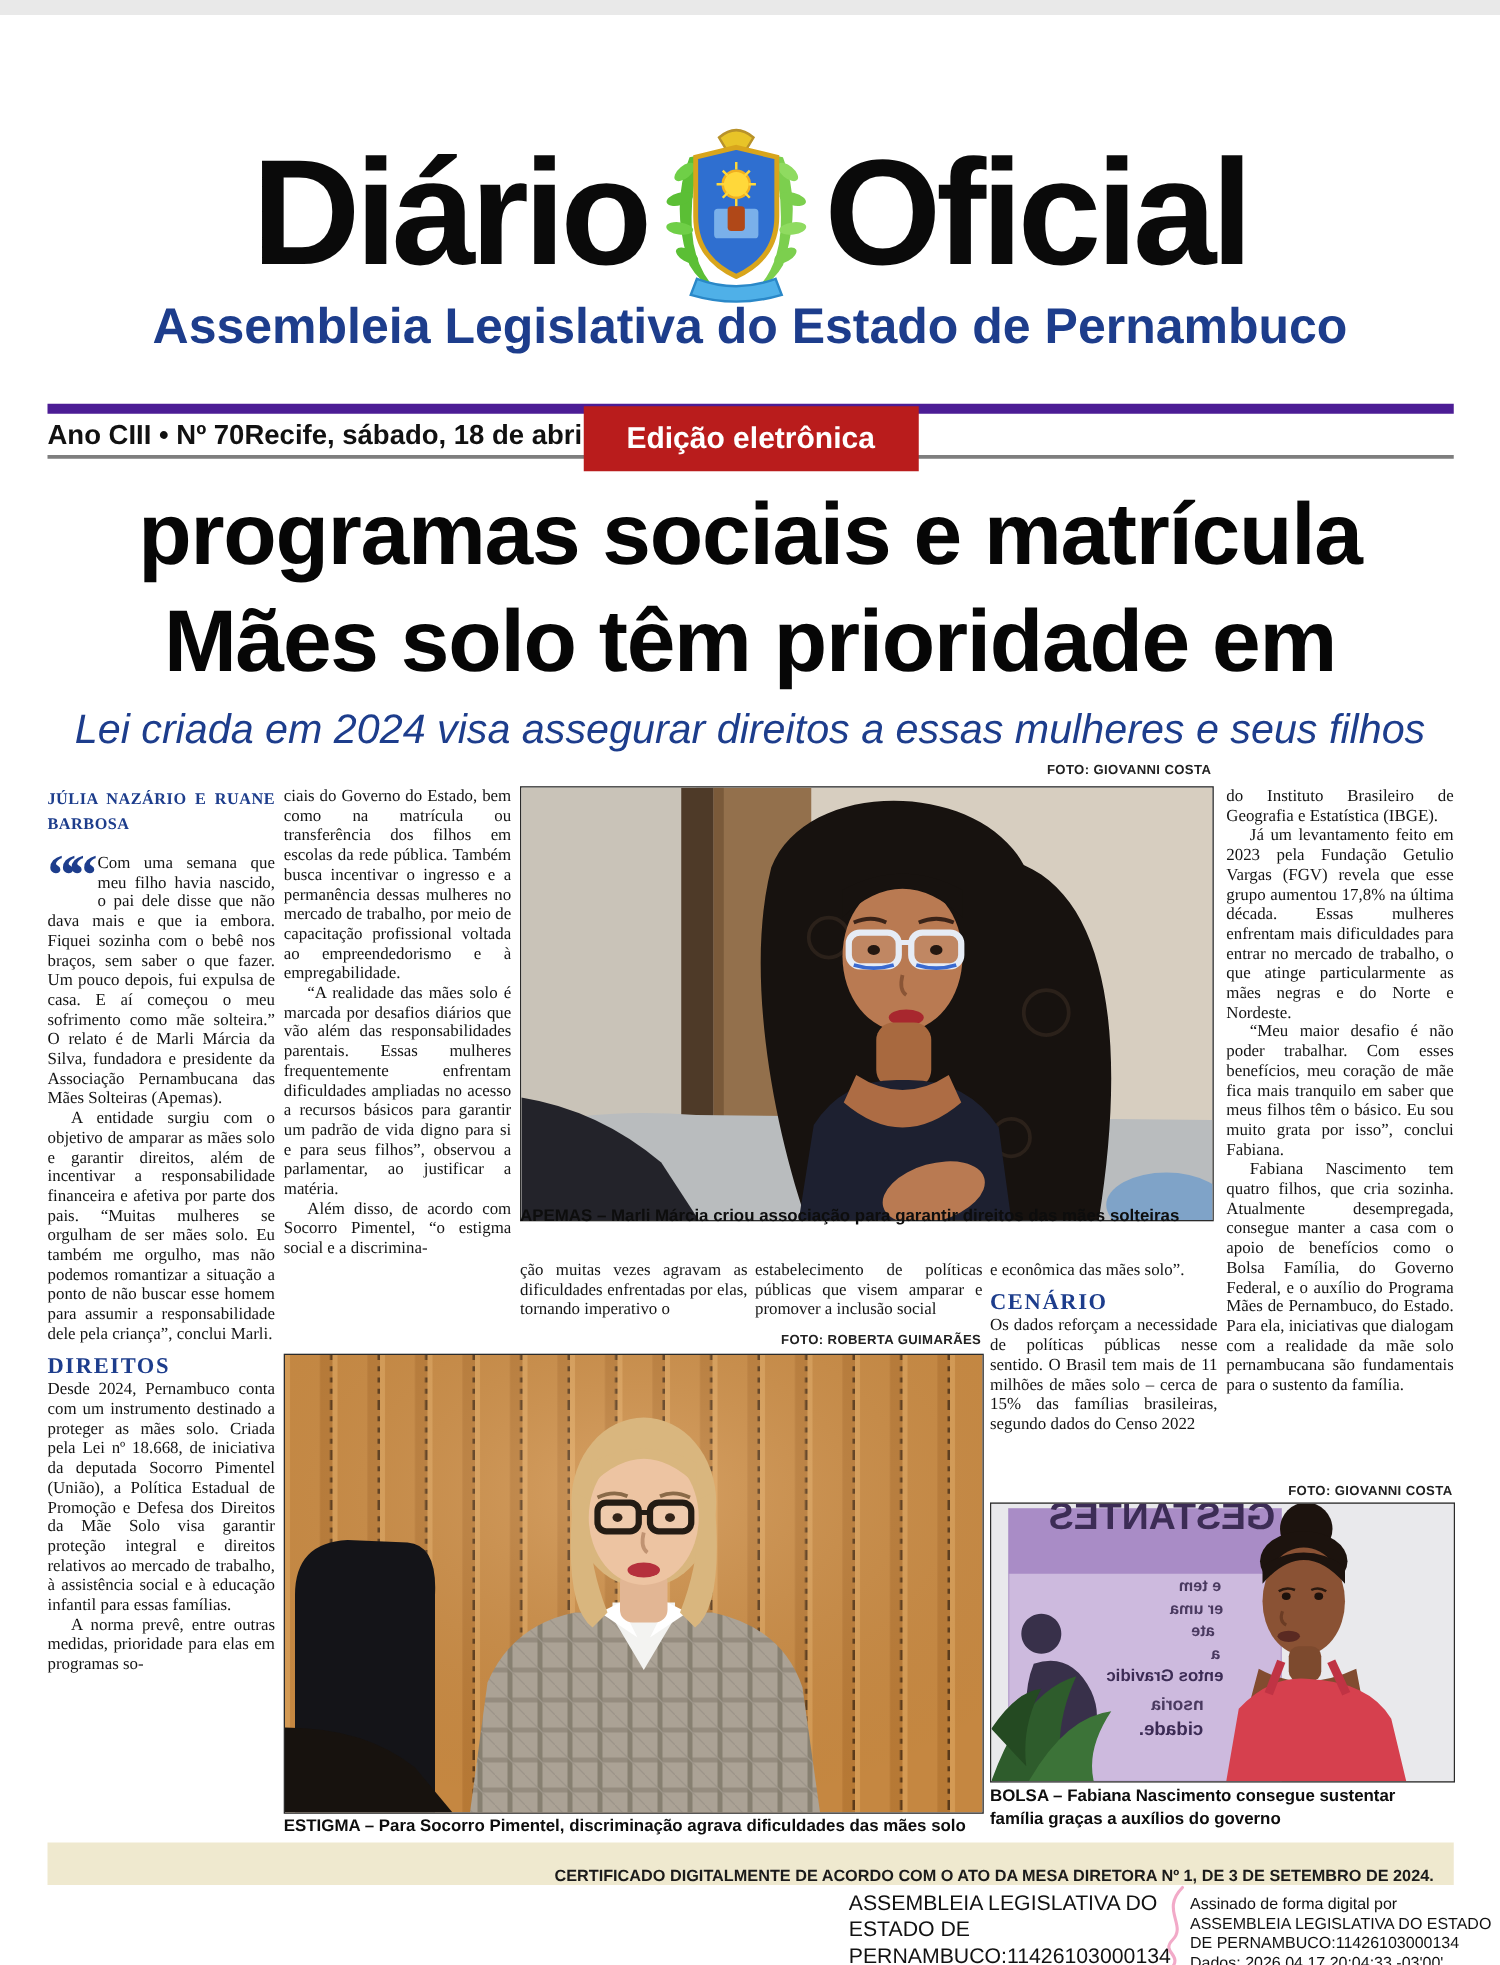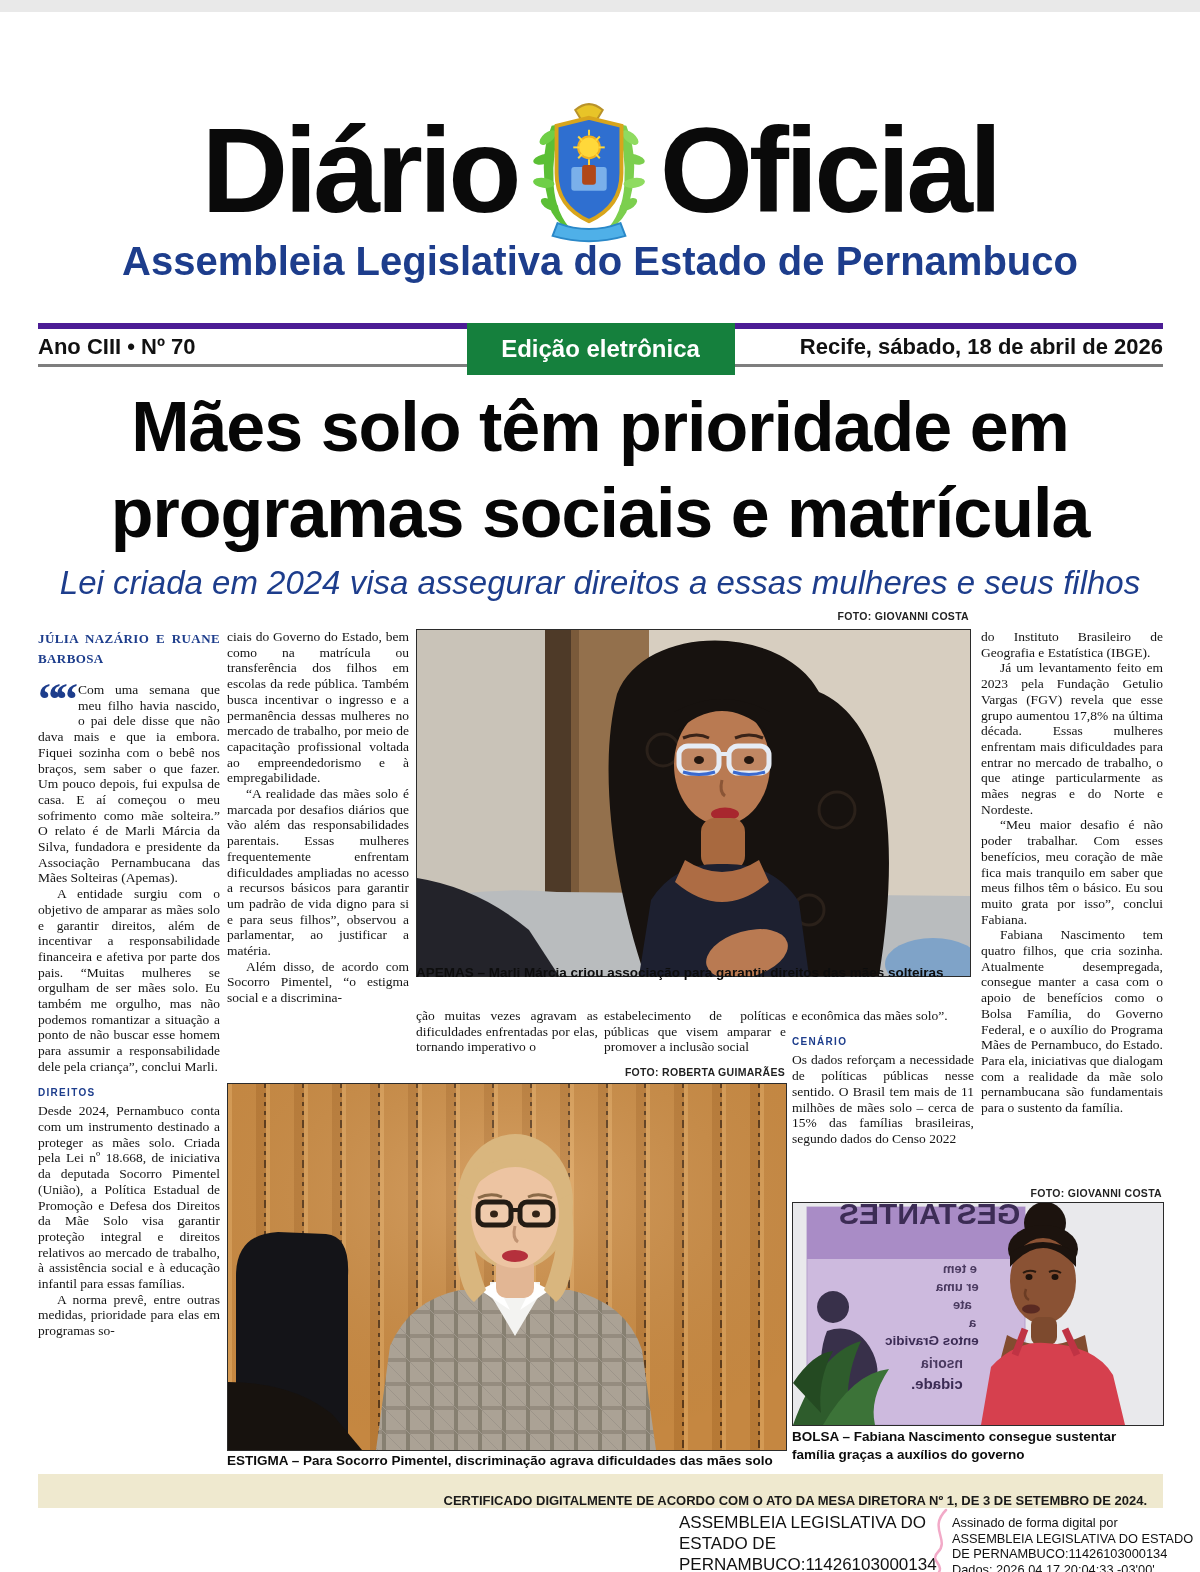--- a/index.html
+++ b/index.html
@@ -9,40 +9,40 @@
 
   
   .masthead{position:absolute;top:82px;left:0;right:0;height:152px;display:flex;
             align-items:center;justify-content:center;gap:12px;}
   .mast-title{font-weight:bold;font-size:120px;line-height:1;letter-spacing:-4px;color:#0a0a0a;}
   .org{position:absolute;top:227px;left:0;right:0;text-align:center;font-weight:bold;
        font-size:40px;color:#1d3d8c;}
 
   
   .datebar{position:absolute;left:38px;top:311px;width:1125px;height:44px;box-sizing:border-box;
-           border-top:6px solid #4c1d95;border-bottom:3px solid #7e7e7e;display:flex;
-           align-items:center;justify-content:space-between;font-weight:bold;font-size:22px;}
+           border-top:8px solid #4c1d95;border-bottom:3px solid #7e7e7e;display:flex;
+           align-items:center;justify-content:flex-start;font-weight:bold;font-size:22px;}
   .badge{position:absolute;left:50%;transform:translateX(-50%);top:-6px;height:52px;width:268px;
-         background:#15803d;color:#fff;display:flex;align-items:center;justify-content:center;
+         background:#b91c1c;color:#fff;display:flex;align-items:center;justify-content:center;
          font-size:24px;font-weight:bold;}
 
   
   .headline{position:absolute;top:372px;left:0;right:0;text-align:center;font-weight:bold;
             font-size:70px;line-height:86px;letter-spacing:-1px;color:#060606;}
   .subhead{position:absolute;top:552px;left:0;right:0;text-align:center;font-style:italic;
            font-size:33px;color:#1d3d8c;}
 
   
   .col{position:absolute;font-family:"Liberation Serif",serif;font-size:13.5px;
        line-height:15.7px;color:#141414;text-align:justify;overflow:hidden;width:182px;}
   .col p{margin:0;text-indent:1.4em;}
   .col p.ni{text-indent:0;}
   .byline{font-family:"Liberation Serif",serif;font-weight:bold;color:#1d3d8c;font-size:13px;
           line-height:1.5;letter-spacing:0.4px;margin-bottom:14px;}
-  .colhead{font-family:Liberation Sans, sans-serif;font-weight:bold;color:#1d3d8c;font-size:10px;
+  .colhead{font-family:Liberation Serif, serif;font-weight:bold;color:#1d3d8c;font-size:18px;
            letter-spacing:1.3px;margin:10px 0 3px 0;}
   .bq{float:left;font-family:"Liberation Serif",serif;font-weight:bold;color:#1d3d8c;
       font-size:46px;line-height:36px;height:34px;letter-spacing:-6px;margin-right:6px;}
 
   
   .photo{position:absolute;border:1px solid #2b2b2b;overflow:hidden;background:#ccc;}
   .credit{position:absolute;font-size:10.5px;font-weight:bold;color:#222;text-align:right;
           letter-spacing:0.3px;}
   .caption{position:absolute;font-weight:bold;font-size:13.5px;color:#0d0d0d;line-height:1.35;}
   .mirror{position:absolute;transform:scaleX(-1);color:#4a3a60;font-weight:bold;white-space:nowrap;}
@@ -97,22 +97,22 @@
   </div>
   <div class="org">Assembleia Legislativa do Estado de Pernambuco</div>
 
   <div class="datebar">
     <div>Ano CIII • Nº 70</div>
     <div class="badge">Edição eletrônica</div>
     <div>Recife, sábado, 18 de abril de 2026</div>
   </div>
 
   <div class="headline">
+    <div>programas sociais e matrícula</div>
     <div>Mães solo têm prioridade em</div>
-    <div>programas sociais e matrícula</div>
   </div>
   <div class="subhead">Lei criada em 2024 visa assegurar direitos a essas mulheres e seus filhos</div>
 
   <div class="col" style="left:38px;top:617px;height:842px;">
     <div class="byline">JÚLIA NAZÁRIO E RUANE BARBOSA</div>
     <p class="ni"><span class="bq">““</span><span>Com uma semana que meu filho havia nascido, o pai dele disse que não dava mais e que ia embora. Fiquei sozinha com o bebê nos braços, sem saber o que fazer. Um pouco depois, fui expulsa de casa. E aí começou o meu sofrimento como mãe solteira.” O relato é de Marli Márcia da Silva, fundadora e presidente da Associação Pernambucana das Mães Solteiras (Apemas).</span></p>
     <p>A entidade surgiu com o objetivo de amparar as mães solo e garantir direitos, além de incentivar a responsabilidade financeira e afetiva por parte dos pais. “Muitas mulheres se orgulham de ser mães solo. Eu também me orgulho, mas não podemos romantizar a situação a ponto de não buscar esse homem para assumir a responsabilidade dele pela criança”, conclui Marli.</p>
     <div class="colhead">DIREITOS</div>
     <p class="ni">Desde 2024, Pernambuco conta com um instrumento destinado a proteger as mães solo. Criada pela Lei nº 18.668, de iniciativa da deputada Socorro Pimentel (União), a Política Estadual de Promoção e Defesa dos Direitos da Mãe Solo visa garantir proteção integral e direitos relativos ao mercado de trabalho, à assistência social e à educação infantil para essas famílias.</p>
     <p>A norma prevê, entre outras medidas, prioridade para elas em programas so-</p>

